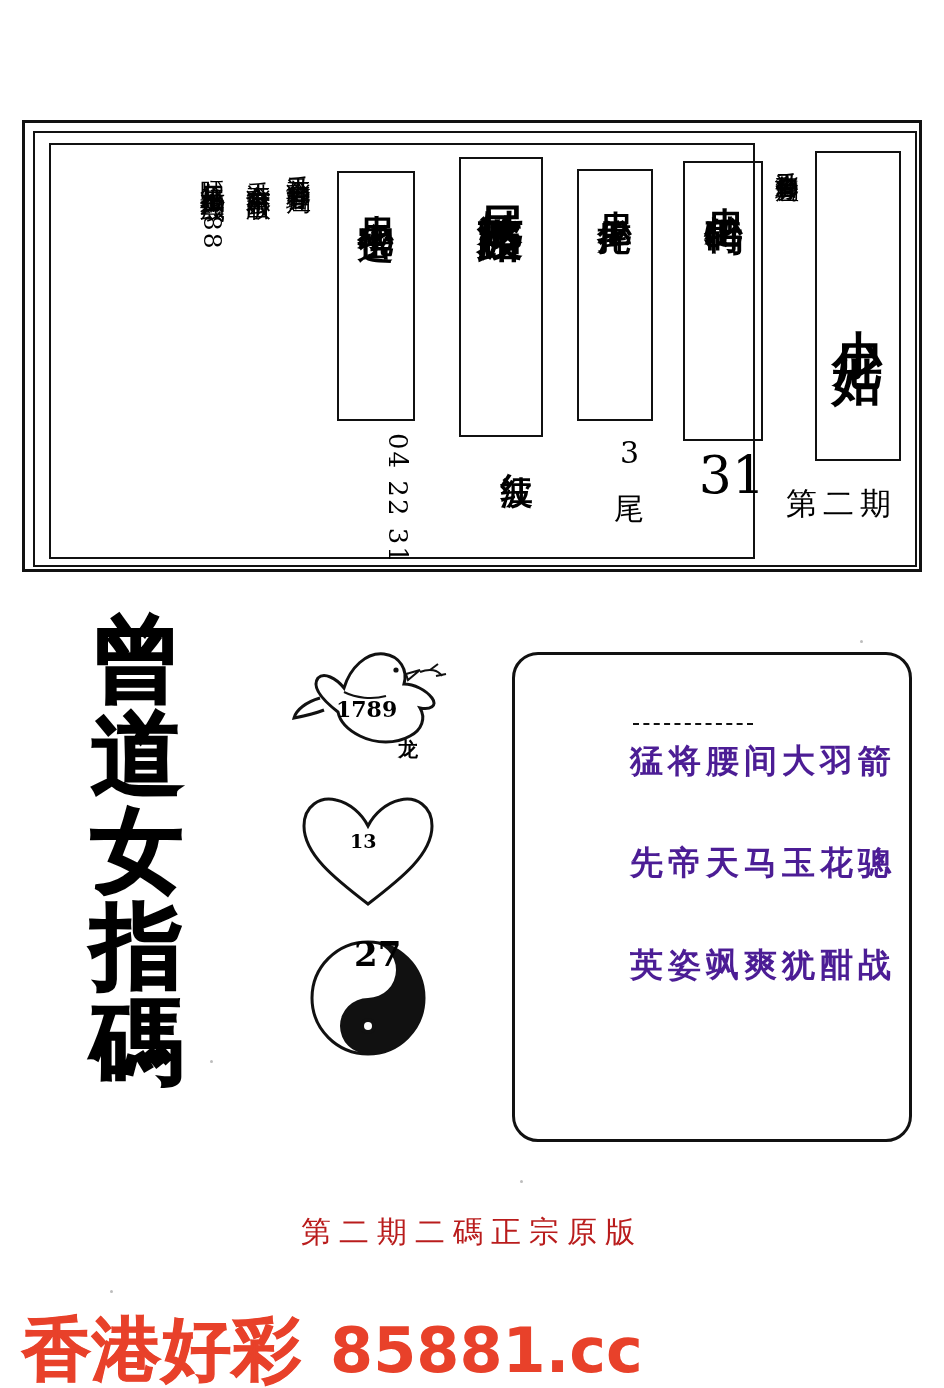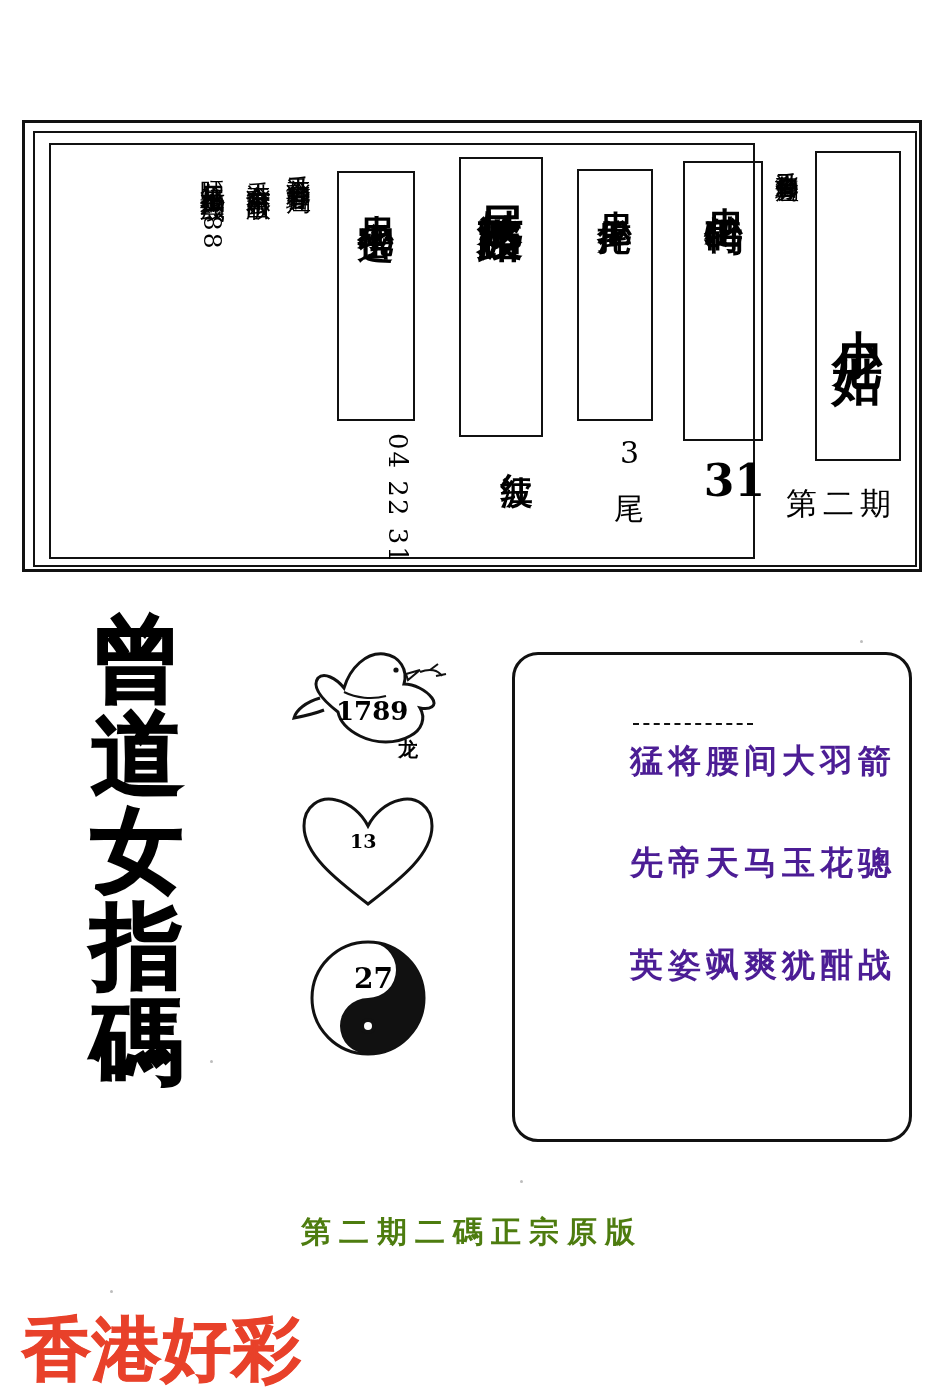--- a/index.html
+++ b/index.html
@@ -146,24 +146,24 @@
   }
 
   
   .bottom-caption {
     position: absolute;
     left: 0;
     top: 1212px;
     width: 944px;
     text-align: center;
     font-family: "DejaVu Serif", serif;
-    font-weight: bold;
+    font-weight: normal;
     font-size: 30px;
     letter-spacing: 8px;
-    color: #4d7c0f;
+    color: #b91c1c;
   }
 
   
   .footer {
     position: absolute;
     left: 0;
     top: 1312px;
     width: 944px;
     height: 76px;
     display: flex;
@@ -205,21 +205,21 @@
 
     <div class="vcol" style="right:112px; top:20px; font-size:24px; font-weight:normal; letter-spacing:1px;">香港马会彩券管理局：</div>
 
     <div class="vlabel" style="right:18px; top:350px; writing-mode:horizontal-tb; font-size:31px; letter-spacing:6px;text-align:right;">第二期</div>
 
     <div class="group-frame"></div>
 
     <div class="vbox" style="right:152px; top:28px; width:80px; height:280px;">
       <div class="vtext" style="font-size:38px; padding-top:14px;">小尼特码</div>
     </div>
-    <div class="vlabel" style="right:150px; top:322px; writing-mode:horizontal-tb; font-size:44px; font-weight:bold;">31</div>
+    <div class="vlabel" style="right:150px; top:312px; writing-mode:horizontal-tb; font-size:52px; font-weight:normal;">31</div>
 
     <div class="vbox" style="right:262px; top:36px; width:76px; height:252px;">
       <div class="vtext" style="font-size:34px; padding-top:12px;">小尼捽尾</div>
     </div>
     <div class="vlabel" style="right:266px; top:302px; font-size:30px; letter-spacing:2px;">3尾</div>
 
     <div class="vbox" style="right:372px; top:24px; width:84px; height:280px;">
       <div class="vtext" style="font-size:46px; padding-top:10px;">尼姑波路</div>
     </div>
     <div class="vlabel" style="right:376px; top:314px; font-size:32px; font-weight:bold; letter-spacing:4px;">红波</div>
@@ -250,48 +250,49 @@
     <path d="M58 72 C40 58, 32 46, 38 38 C44 32, 56 38, 64 48 C70 28, 86 12, 104 14 C120 16, 128 30, 124 44
              C134 44, 146 50, 152 58 C158 66, 150 70, 140 68 C146 78, 142 90, 130 96 C116 104, 96 104, 80 96
              C68 90, 60 82, 58 72 Z" fill="none" stroke="#111" stroke-width="3"></path>
     <path d="M64 52 C76 58, 92 60, 106 56" fill="none" stroke="#111" stroke-width="2"></path>
     <path d="M40 58 C26 62, 16 70, 14 78 C24 76, 34 74, 44 70" fill="none" stroke="#111" stroke-width="3"></path>
     <circle cx="116" cy="30" r="2.6" fill="#111"></circle>
     <path d="M126 34 L140 30 L128 40 Z" fill="none" stroke="#111" stroke-width="2"></path>
     <path d="M140 32 C150 28, 158 30, 162 36" fill="none" stroke="#111" stroke-width="2"></path>
     <path d="M150 30 l8 -6 M156 36 l10 -2" stroke="#111" stroke-width="2" fill="none"></path>
   </svg>
-  <div class="sym-num" style="left:56px; top:56px; font-size:26px;">1789</div>
+  <div class="sym-num" style="left:56px; top:56px; font-size:22px;">1789</div>
   <div class="sym-num" style="left:118px; top:96px; font-size:20px;">龙</div>
 
   <svg width="160" height="130" viewBox="0 0 160 130" style="position:absolute; left:10px; top:142px;">
     <path d="M78 122 C44 96, 14 72, 14 44 C14 24, 30 14, 46 18 C60 21, 72 32, 78 44
              C84 32, 96 21, 110 18 C126 14, 142 24, 142 44 C142 72, 112 96, 78 122 Z" fill="none" stroke="#111" stroke-width="3"></path>
   </svg>
   <div class="sym-num" style="left:70px; top:190px; font-size:19px;">13</div>
 
   <svg width="140" height="140" viewBox="0 0 140 140" style="position:absolute; left:18px; top:288px;">
     <circle cx="70" cy="70" r="56" fill="#fff" stroke="#111" stroke-width="3"></circle>
     <path d="M70 14 A56 56 0 0 1 70 126 A28 28 0 0 1 70 70 A28 28 0 0 0 70 14 Z" fill="#111"></path>
     <circle cx="70" cy="42" r="8" fill="#fff"></circle>
     <circle cx="70" cy="98" r="8" fill="#111"></circle>
     <circle cx="70" cy="98" r="4" fill="#fff"></circle>
   </svg>
-  <div class="sym-num" style="left:74px; top:322px; font-size:28px;">27</div>
+  <div class="sym-num" style="left:74px; top:294px; font-size:34px;">27</div>
 </div>
 
 <div class="poem-box">
   <div class="dash-deco"></div>
   <div class="poem-line" style="top:84px;">猛将腰间大羽箭</div>
   <div class="poem-line" style="top:186px;">先帝天马玉花骢</div>
   <div class="poem-line" style="top:288px;">英姿飒爽犹酣战</div>
 </div>
 
 <div class="bottom-caption">第二期二碼正宗原版</div>
 
 <div class="footer">
   <div class="footer-cn">香港好彩</div>
+  <div class="footer-url">85881.cc</div>
 </div>
 
 <div class="noise-dot" style="left:110px; top:1290px;"></div>
 <div class="noise-dot" style="left:520px; top:1180px;"></div>
 <div class="noise-dot" style="left:860px; top:640px;"></div>
 <div class="noise-dot" style="left:210px; top:1060px;"></div>
 
 </body></html>

